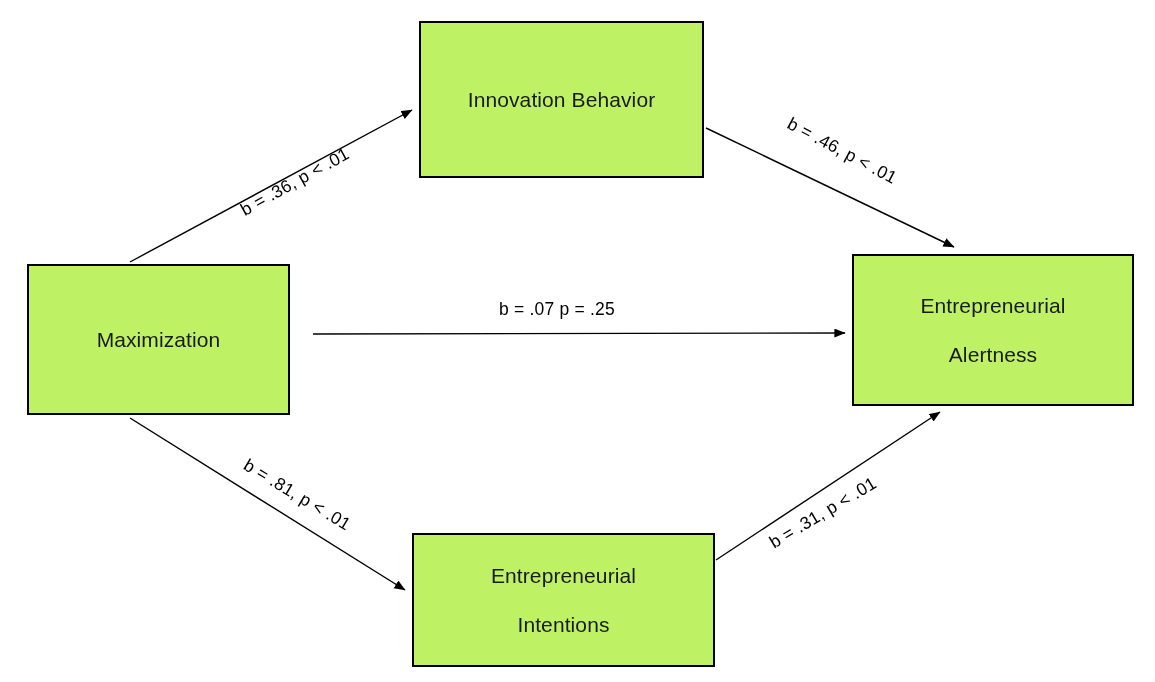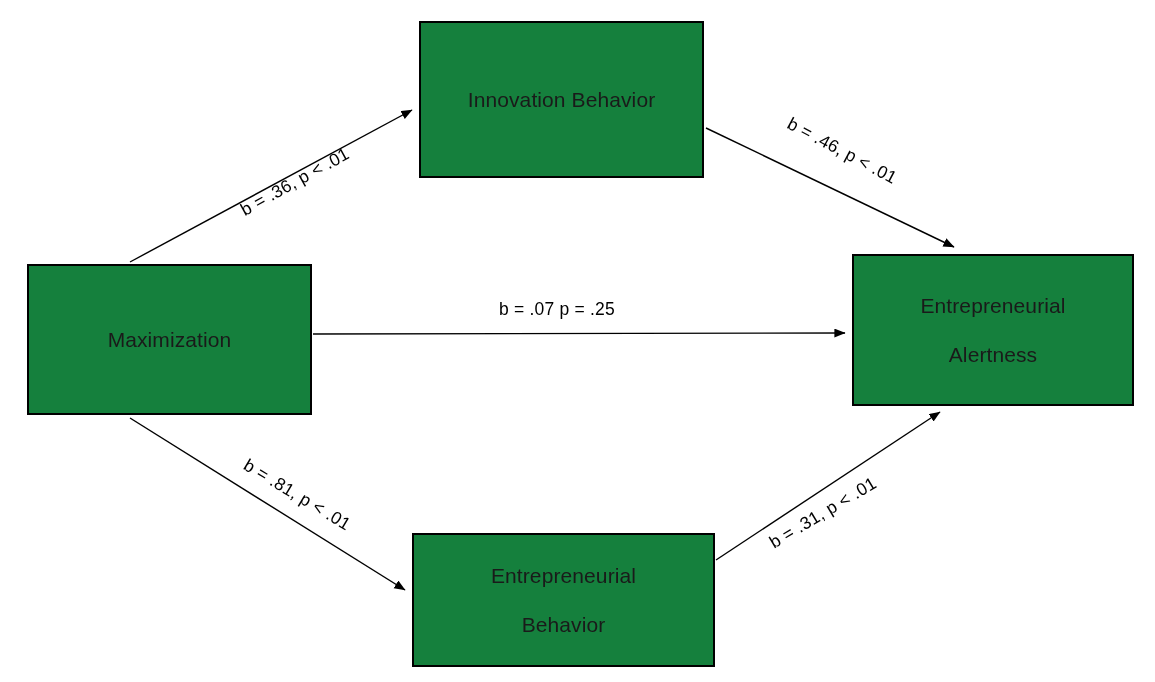--- a/index.html
+++ b/index.html
@@ -19,21 +19,21 @@
     position: absolute;
     left: 0;
     top: 0;
     width: 1155px;
     height: 682px;
   }
   .node-box {
     position: absolute;
     box-sizing: border-box;
     border: 2px solid #000000;
-    background: #15803d;
+    background: #bef264;
     display: flex;
     flex-direction: column;
     justify-content: center;
     text-align: center;
   }
   .node-label {
     font-size: 21px;
     color: #1a1a1a;
     line-height: 1.0;
     letter-spacing: 0.1px;
@@ -67,31 +67,31 @@
 
     <line x1="706" y1="128" x2="954" y2="247" stroke="#000000" stroke-width="1.4" marker-end="url(#arrowhead)"></line>
 
     <line x1="313" y1="334" x2="845" y2="333" stroke="#000000" stroke-width="1.4" marker-end="url(#arrowhead)"></line>
 
     <line x1="130" y1="418" x2="405" y2="590" stroke="#000000" stroke-width="1.4" marker-end="url(#arrowhead)"></line>
 
     <line x1="716" y1="560" x2="940" y2="412" stroke="#000000" stroke-width="1.4" marker-end="url(#arrowhead)"></line>
   </svg>
 
-  <div class="node-box" style="left:27px; top:264px; width:285px; height:151px;">
+  <div class="node-box" style="left:27px; top:264px; width:263px; height:151px;">
     <div class="node-label">Maximization</div>
   </div>
 
   <div class="node-box" style="left:419px; top:21px; width:285px; height:157px;">
     <div class="node-label">Innovation Behavior</div>
   </div>
 
   <div class="node-box" style="left:412px; top:533px; width:303px; height:134px;">
     <div class="node-label">Entrepreneurial</div>
-    <div class="node-label line2">Behavior</div>
+    <div class="node-label line2">Intentions</div>
   </div>
 
   <div class="node-box" style="left:852px; top:254px; width:282px; height:152px;">
     <div class="node-label">Entrepreneurial</div>
     <div class="node-label line2">Alertness</div>
   </div>
 
   <div class="path-label" style="left:295px; top:182px; transform:translate(-50%,-50%) rotate(-29deg);">b = .36, p &lt; .01</div>
 
   <div class="path-label" style="left:842px; top:151px; transform:translate(-50%,-50%) rotate(28deg);">b = .46, p &lt; .01</div>

